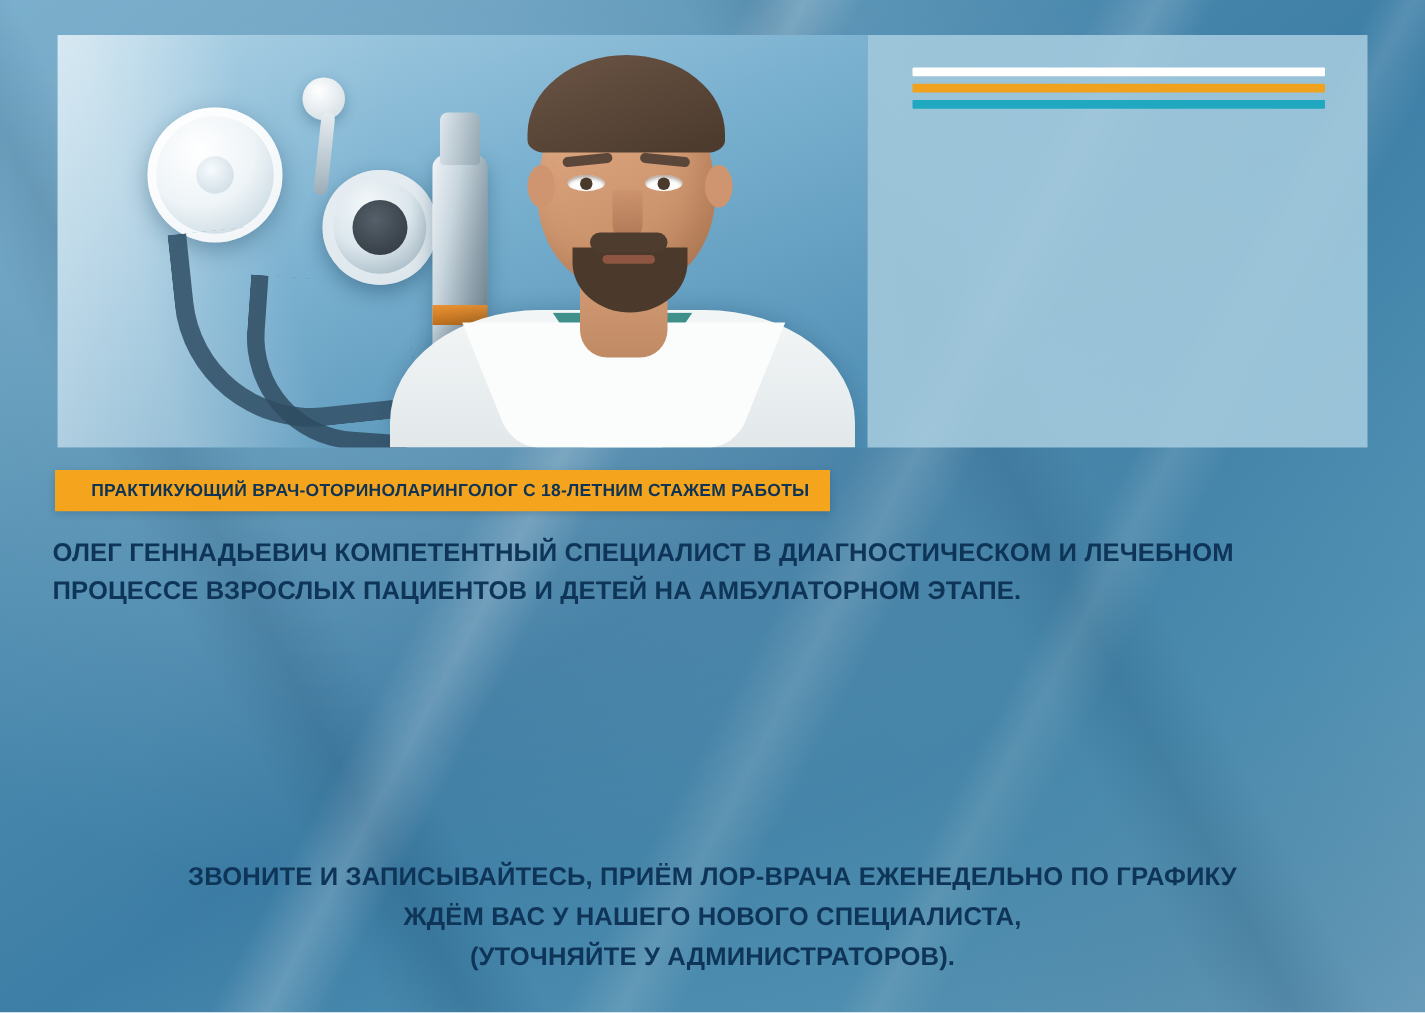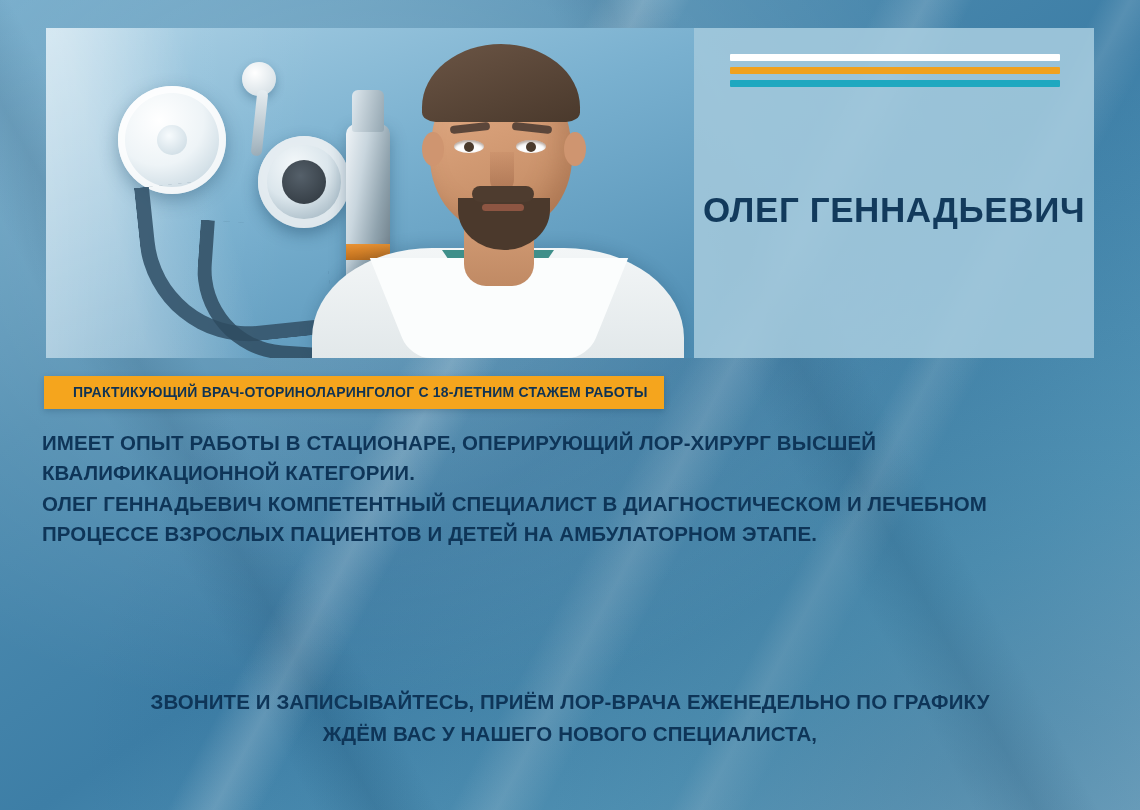--- a/index.html
+++ b/index.html
@@ -455,29 +455,28 @@
       </div>
     </div>
 
     <div class="hero-panel">
       <div class="panel-rules">
         <div class="rule white"></div>
         <div class="rule orange"></div>
         <div class="rule teal"></div>
       </div>
       <div class="doctor-name">
-        <div>ОЛЕГ ГЕННАДЬЕВИЧ</div>
       </div>
     </div>
   </div>
 
   <div class="ribbon">ПРАКТИКУЮЩИЙ ВРАЧ-ОТОРИНОЛАРИНГОЛОГ С 18-ЛЕТНИМ СТАЖЕМ РАБОТЫ</div>
 
   <div class="body-text">
-    <p>ИМЕЕТ ОПЫТ РАБОТЫ В СТАЦИОНАРЕ, ОПЕРИРУЮЩИЙ ЛОР-ХИРУРГ ВЫСШЕЙ КВАЛИФИКАЦИОННОЙ КАТЕГОРИИ.</p>
     <p>ОЛЕГ ГЕННАДЬЕВИЧ КОМПЕТЕНТНЫЙ СПЕЦИАЛИСТ В ДИАГНОСТИЧЕСКОМ И ЛЕЧЕБНОМ ПРОЦЕССЕ ВЗРОСЛЫХ ПАЦИЕНТОВ И ДЕТЕЙ НА АМБУЛАТОРНОМ ЭТАПЕ.</p>
   </div>
 
   <div class="closing">
     <p>ЗВОНИТЕ И ЗАПИСЫВАЙТЕСЬ, ПРИЁМ ЛОР-ВРАЧА ЕЖЕНЕДЕЛЬНО ПО ГРАФИКУ</p>
     <p>ЖДЁМ ВАС У НАШЕГО НОВОГО СПЕЦИАЛИСТА,</p>
+    <p>(УТОЧНЯЙТЕ У АДМИНИСТРАТОРОВ).</p>
   </div>
 </div>
 
 </body></html>

